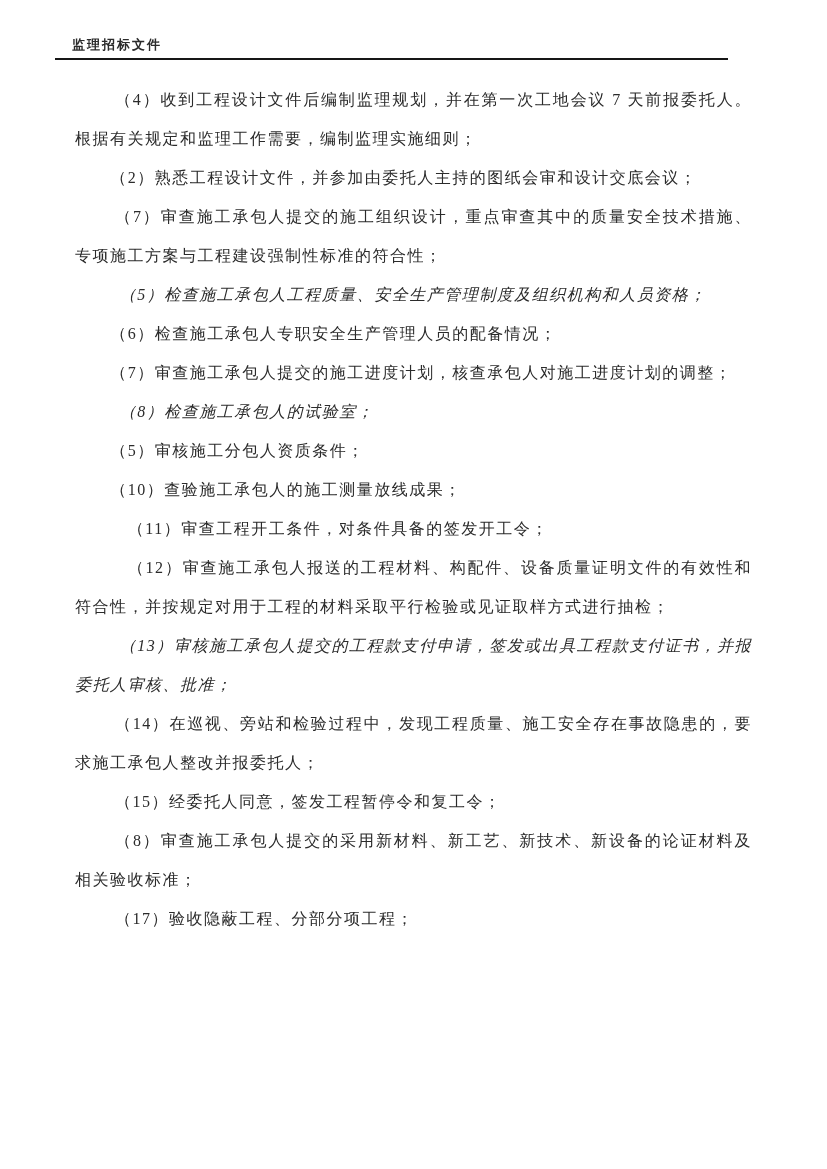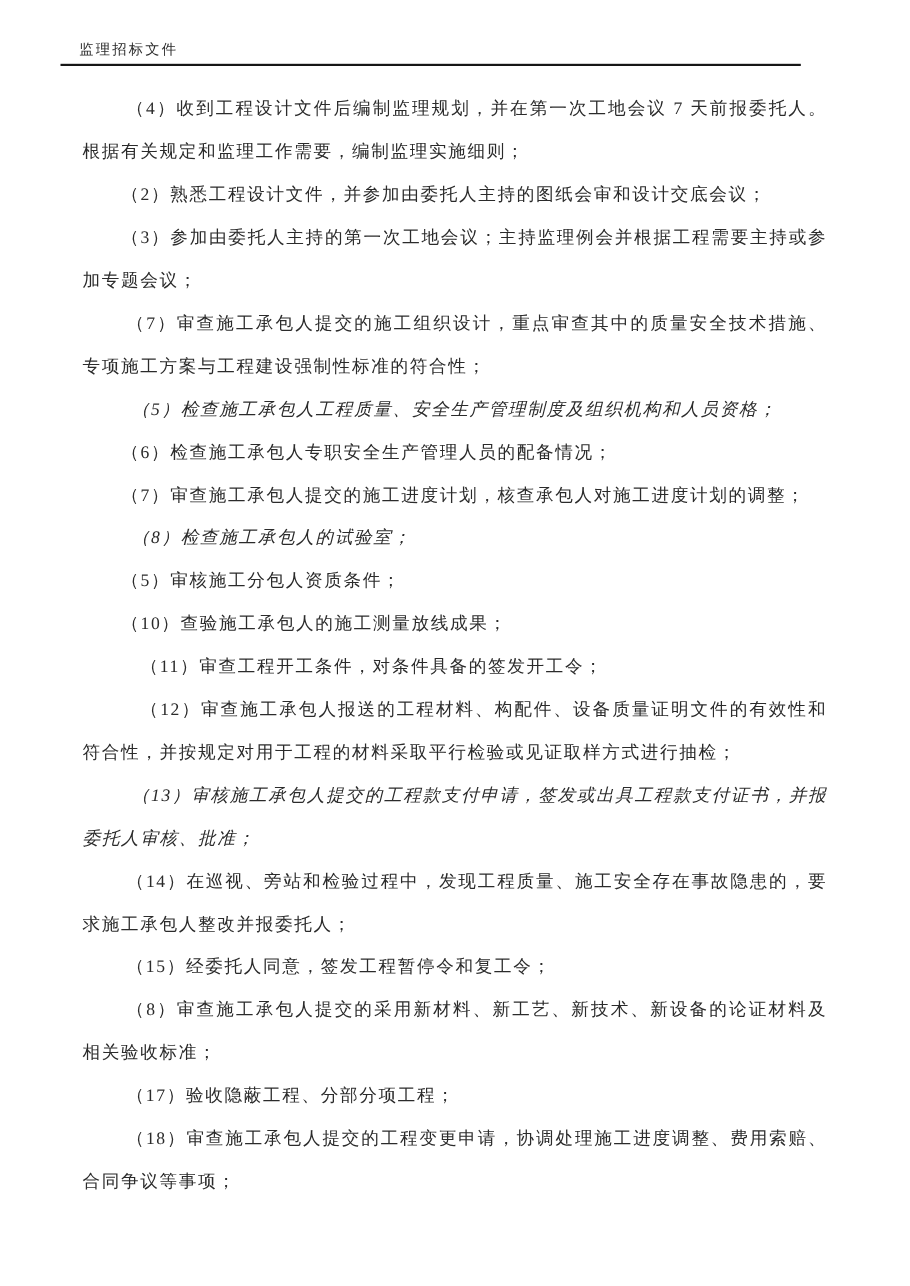--- a/index.html
+++ b/index.html
@@ -17,20 +17,21 @@
       color: #262626;
     }
     .page-header {
       position: absolute;
       top: 36px;
       left: 72px;
       font-size: 13px;
       letter-spacing: 2px;
       color: #2b2b2b;
       white-space: nowrap;
+      font-weight: bold;
     }
     .header-rule {
       position: absolute;
       top: 58px;
       left: 55px;
       width: 673px;
       height: 2px;
       background: #161616;
     }
     .doc-body {
@@ -62,31 +63,29 @@
 
   <div class="page-header">
     <span>监理招标文件</span>
   </div>
 
   <div class="header-rule"></div>
 
   <div class="doc-body">
     <p class="in-b">（4）收到工程设计文件后编制监理规划，并在第一次工地会议 7 天前报委托人。根据有关规定和监理工作需要，编制监理实施细则；</p>
     <p class="in-a">（2）熟悉工程设计文件，并参加由委托人主持的图纸会审和设计交底会议；</p>
-    <p class="in-a">（3）参加由委托人主持的第一次工地会议；主持监理例会并根据工程需要主持或参加专题会议；</p>
     <p class="in-b">（7）审查施工承包人提交的施工组织设计，重点审查其中的质量安全技术措施、专项施工方案与工程建设强制性标准的符合性；</p>
     <p class="in-c">（5）检查施工承包人工程质量、安全生产管理制度及组织机构和人员资格；</p>
     <p class="in-a">（6）检查施工承包人专职安全生产管理人员的配备情况；</p>
     <p class="in-a">（7）审查施工承包人提交的施工进度计划，核查承包人对施工进度计划的调整；</p>
     <p class="in-c">（8）检查施工承包人的试验室；</p>
     <p class="in-a">（5）审核施工分包人资质条件；</p>
     <p class="in-a">（10）查验施工承包人的施工测量放线成果；</p>
     <p class="in-d">（11）审查工程开工条件，对条件具备的签发开工令；</p>
     <p class="in-d">（12）审查施工承包人报送的工程材料、构配件、设备质量证明文件的有效性和符合性，并按规定对用于工程的材料采取平行检验或见证取样方式进行抽检；</p>
     <p class="in-c">（13）审核施工承包人提交的工程款支付申请，签发或出具工程款支付证书，并报委托人审核、批准；</p>
     <p class="in-b">（14）在巡视、旁站和检验过程中，发现工程质量、施工安全存在事故隐患的，要求施工承包人整改并报委托人；</p>
     <p class="in-b">（15）经委托人同意，签发工程暂停令和复工令；</p>
     <p class="in-b">（8）审查施工承包人提交的采用新材料、新工艺、新技术、新设备的论证材料及相关验收标准；</p>
     <p class="in-b">（17）验收隐蔽工程、分部分项工程；</p>
-    <p class="in-b">（18）审查施工承包人提交的工程变更申请，协调处理施工进度调整、费用索赔、合同争议等事项；</p>
   </div>
 
 </div>
 
 </body></html>

